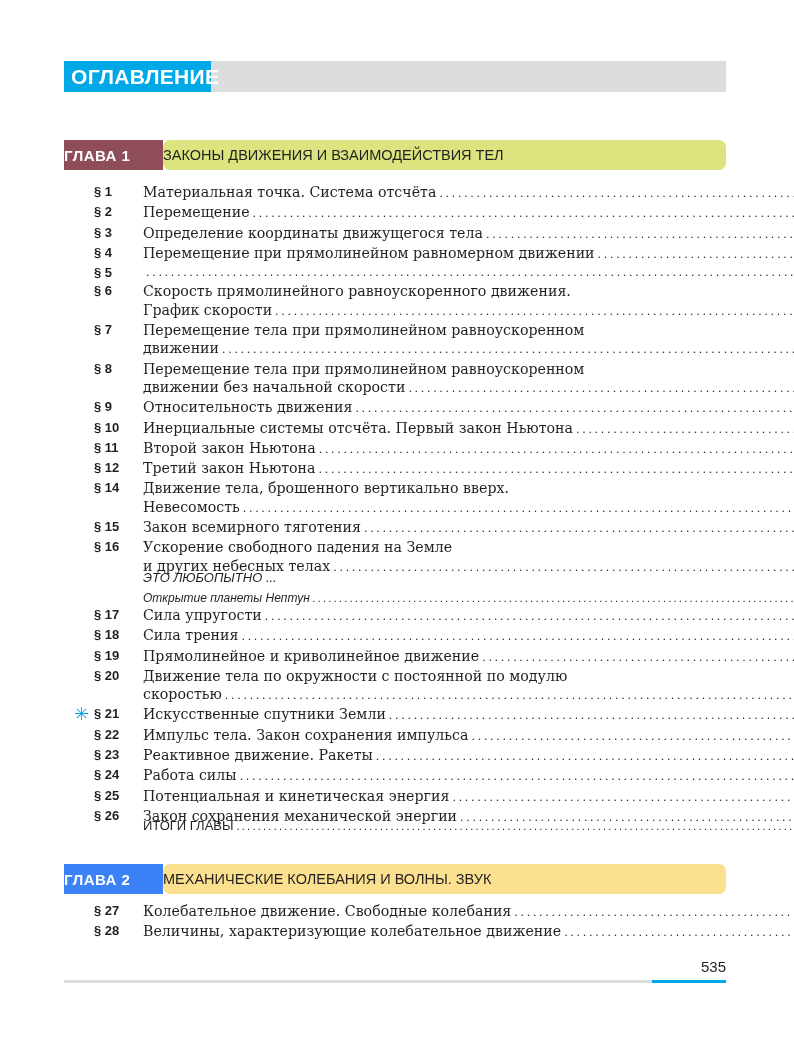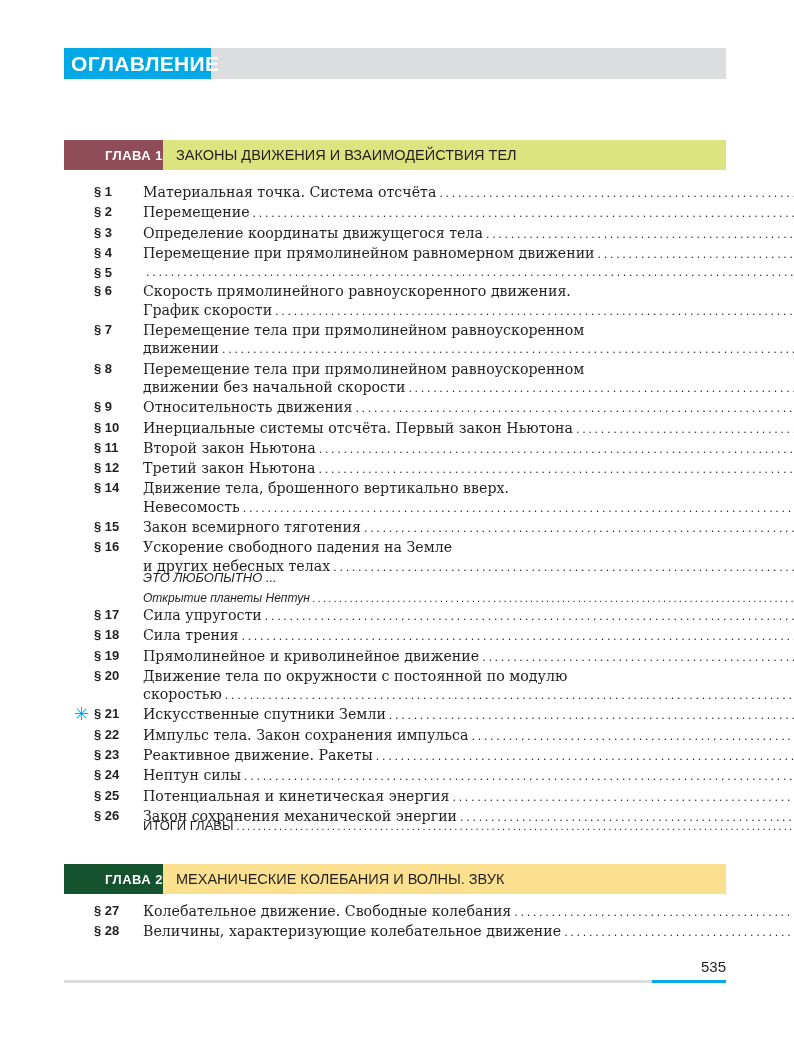--- a/index.html
+++ b/index.html
@@ -2,46 +2,46 @@
 <html><head>
 <meta charset="utf-8">
 <style>
   html, body { margin: 0; padding: 0; }
   body {
     width: 794px; height: 1040px; background: #ffffff; position: relative;
     overflow: hidden; color: #231f20;
     font-family: "DejaVu Serif", serif;
   }
   .toc-title-bar {
-    position: absolute; left: 64px; top: 48px; width: 662px; height: 31px;
+    position: absolute; left: 64px; top: 61px; width: 662px; height: 31px;
     background: #dcdddf;
   }
   .toc-title {
     position: absolute; left: 0; top: 0; height: 31px; width: 147px;
     background: #00a8e6; color: #fff;
     font-family: "Liberation Sans", sans-serif; font-weight: bold;
     font-size: 21px; line-height: 31px; padding-left: 7px; box-sizing: border-box;
     letter-spacing: 0.3px;
   }
   .chapter-bar {
     position: absolute; left: 64px; width: 662px; height: 30px;
   }
   .chapter-label {
     position: absolute; left: 0; top: 0; width: 99px; height: 30px;
     color: #fff; font-family: "Liberation Sans", sans-serif; font-weight: bold;
-    font-size: 13px; line-height: 31px; text-align: right; letter-spacing: 0.5px;
+    font-size: 15px; line-height: 31px; text-align: left; letter-spacing: 0.5px;
   }
   .chapter-title {
     position: absolute; left: 99px; top: 0; right: 0; height: 30px;
     font-family: "Liberation Sans", sans-serif; font-size: 14.5px;
-    line-height: 31px; padding-left: 13px; color: #231f20;
+    line-height: 31px; color: #231f20; border-radius: 7px;
   }
   .ch1 .chapter-label { background: #8f4d5a; }
   .ch1 .chapter-title { background: #dbe47e; }
-  .ch2 .chapter-label { background: #14532d; }
+  .ch2 .chapter-label { background: #3b82f6; }
   .ch2 .chapter-title { background: #fbe08f; }
 
   .toc-list { position: absolute; left: 64px; width: 662px; }
   .entry { position: relative; display: flex; align-items: flex-end; }
   .entry .num {
     position: absolute; left: 30px; top: 0; width: 44px;
     font-family: "Liberation Sans", sans-serif; font-weight: bold; font-size: 13px;
     line-height: 18.3px; color: #231f20;
   }
   .entry .body { margin-left: 79px; flex: 1; display: flex; flex-direction: column; }
@@ -320,21 +320,21 @@
         <div class="line">
           <span class="txt">Реактивное движение. Ракеты</span>
           <span class="dots"></span>
         </div>
       </div>
     </div>
     <div class="entry">
       <span class="num">§ 24</span>
       <div class="body">
         <div class="line">
-          <span class="txt">Нептун силы</span>
+          <span class="txt">Работа силы</span>
           <span class="dots"></span>
         </div>
       </div>
     </div>
     <div class="entry">
       <span class="num">§ 25</span>
       <div class="body">
         <div class="line">
           <span class="txt">Потенциальная и кинетическая энергия</span>
           <span class="dots"></span>

